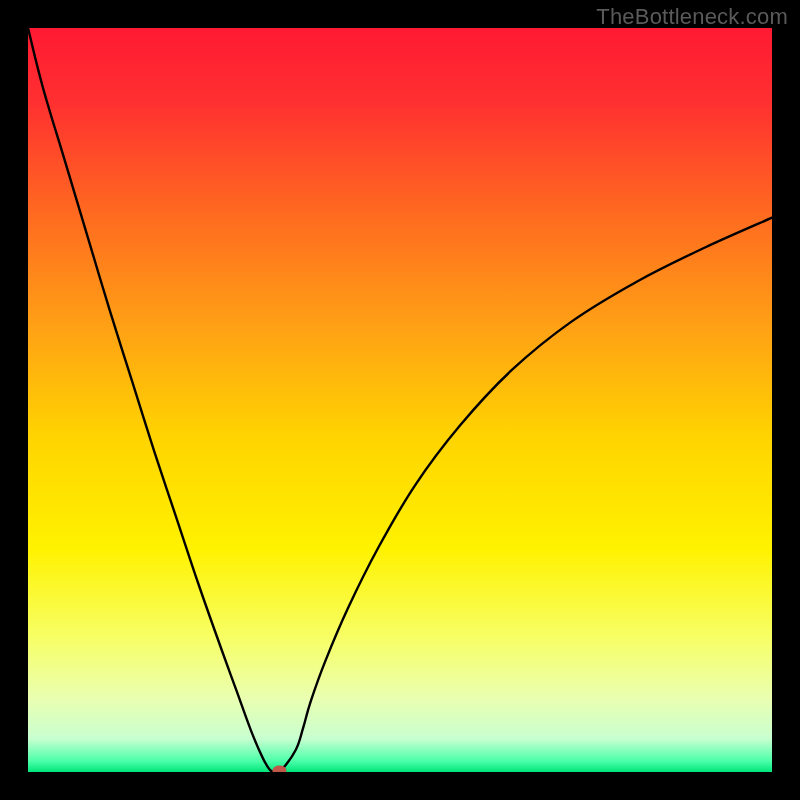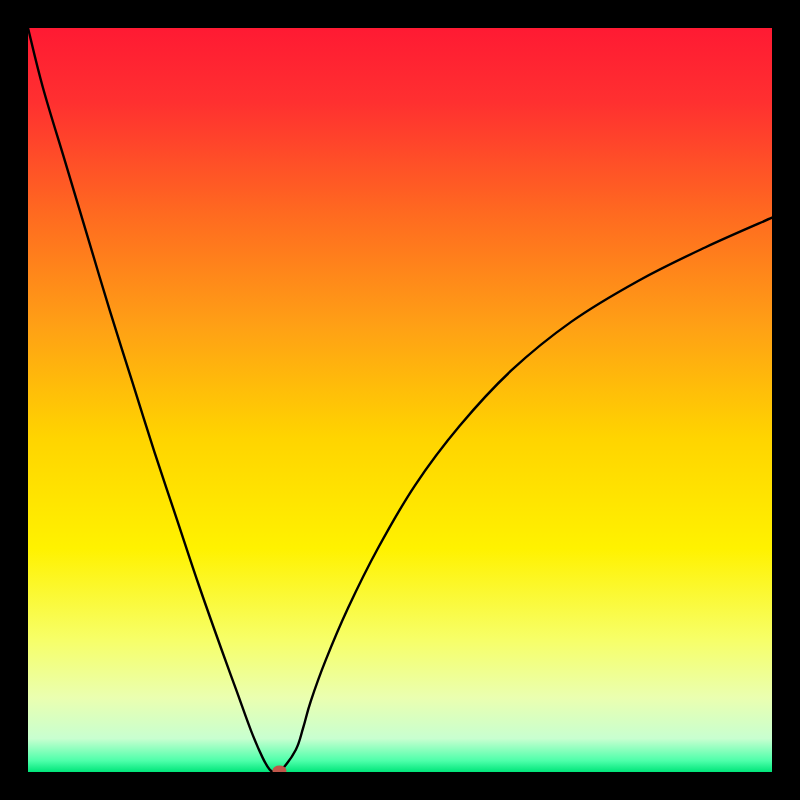--- a/index.html
+++ b/index.html
@@ -38,20 +38,21 @@
   .plot-area svg {
     display: block;
     width: 100%;
     height: 100%;
   }
 </style>
 </head>
 <body>
 
 <div class="frame">
+  <div class="watermark">TheBottleneck.com</div>
   <div class="plot-area">
     <svg viewBox="0 0 744 744" preserveAspectRatio="none">
       <defs>
         <linearGradient id="bg-grad" x1="0" y1="0" x2="0" y2="1">
             <stop offset="0%" stop-color="#ff1a33"></stop>
             <stop offset="10%" stop-color="#ff3030"></stop>
             <stop offset="25%" stop-color="#ff6a20"></stop>
             <stop offset="40%" stop-color="#ffa015"></stop>
             <stop offset="55.00000000000001%" stop-color="#ffd400"></stop>
             <stop offset="70%" stop-color="#fff200"></stop>

